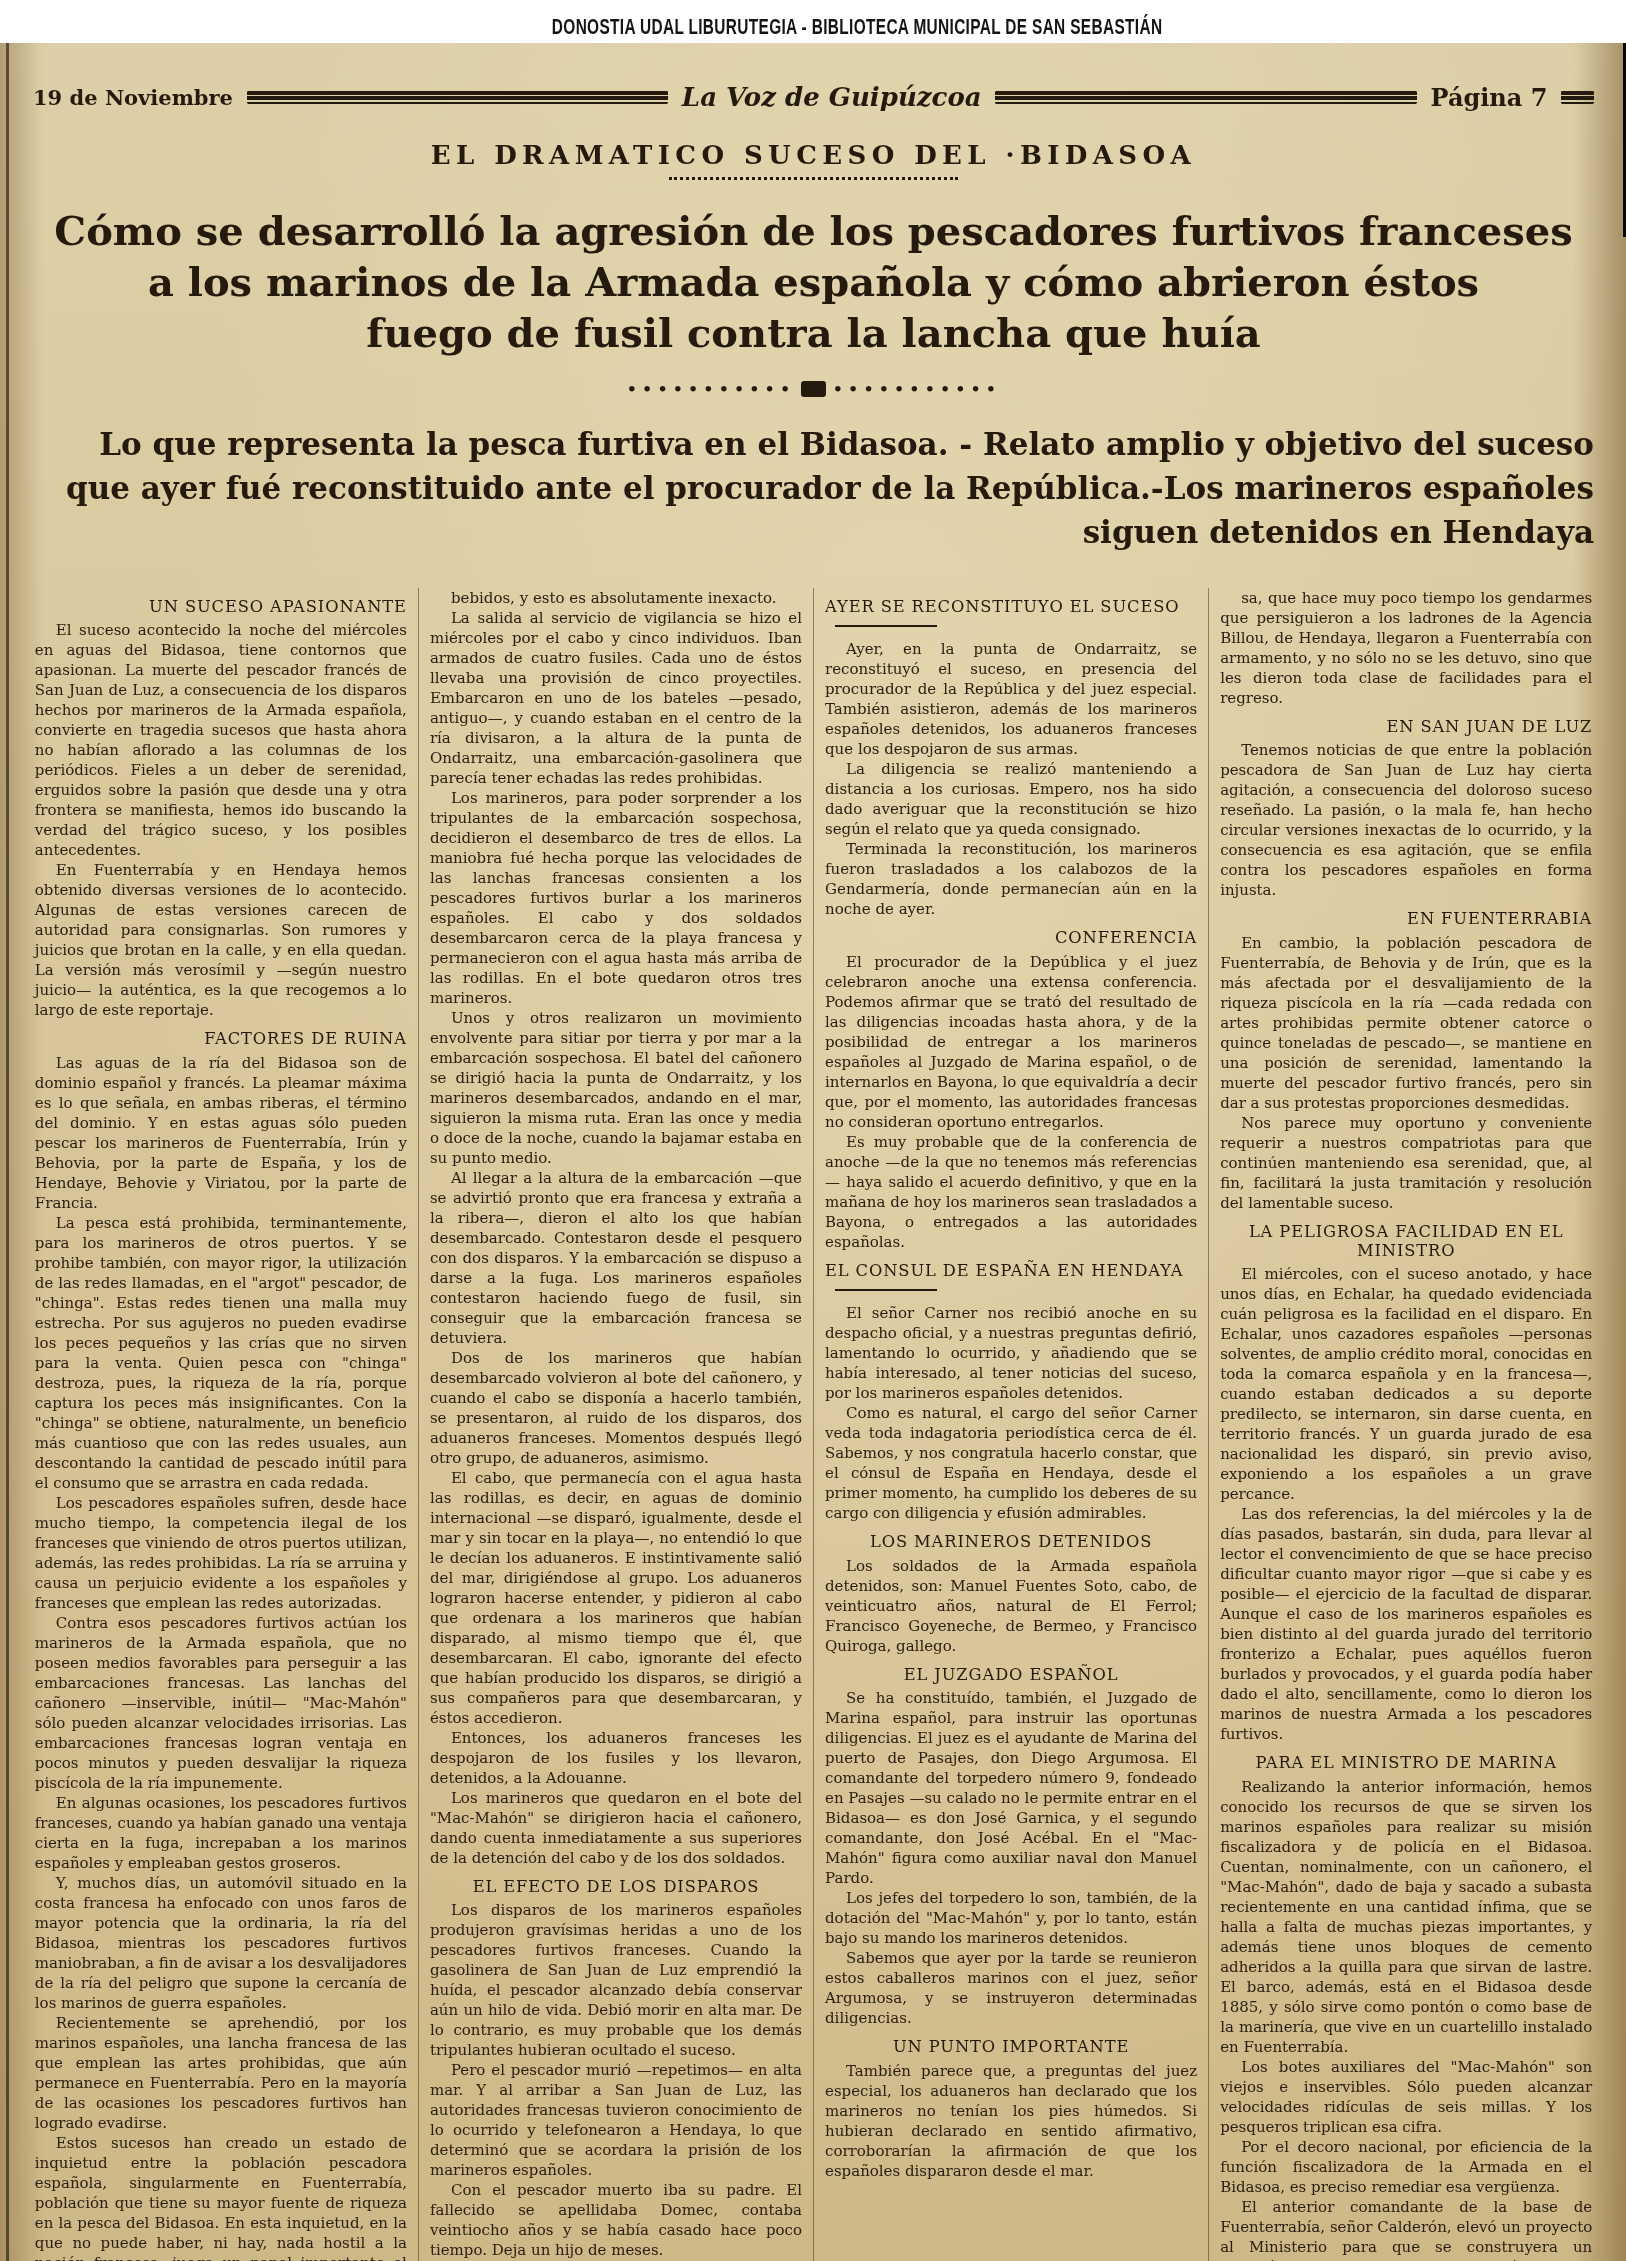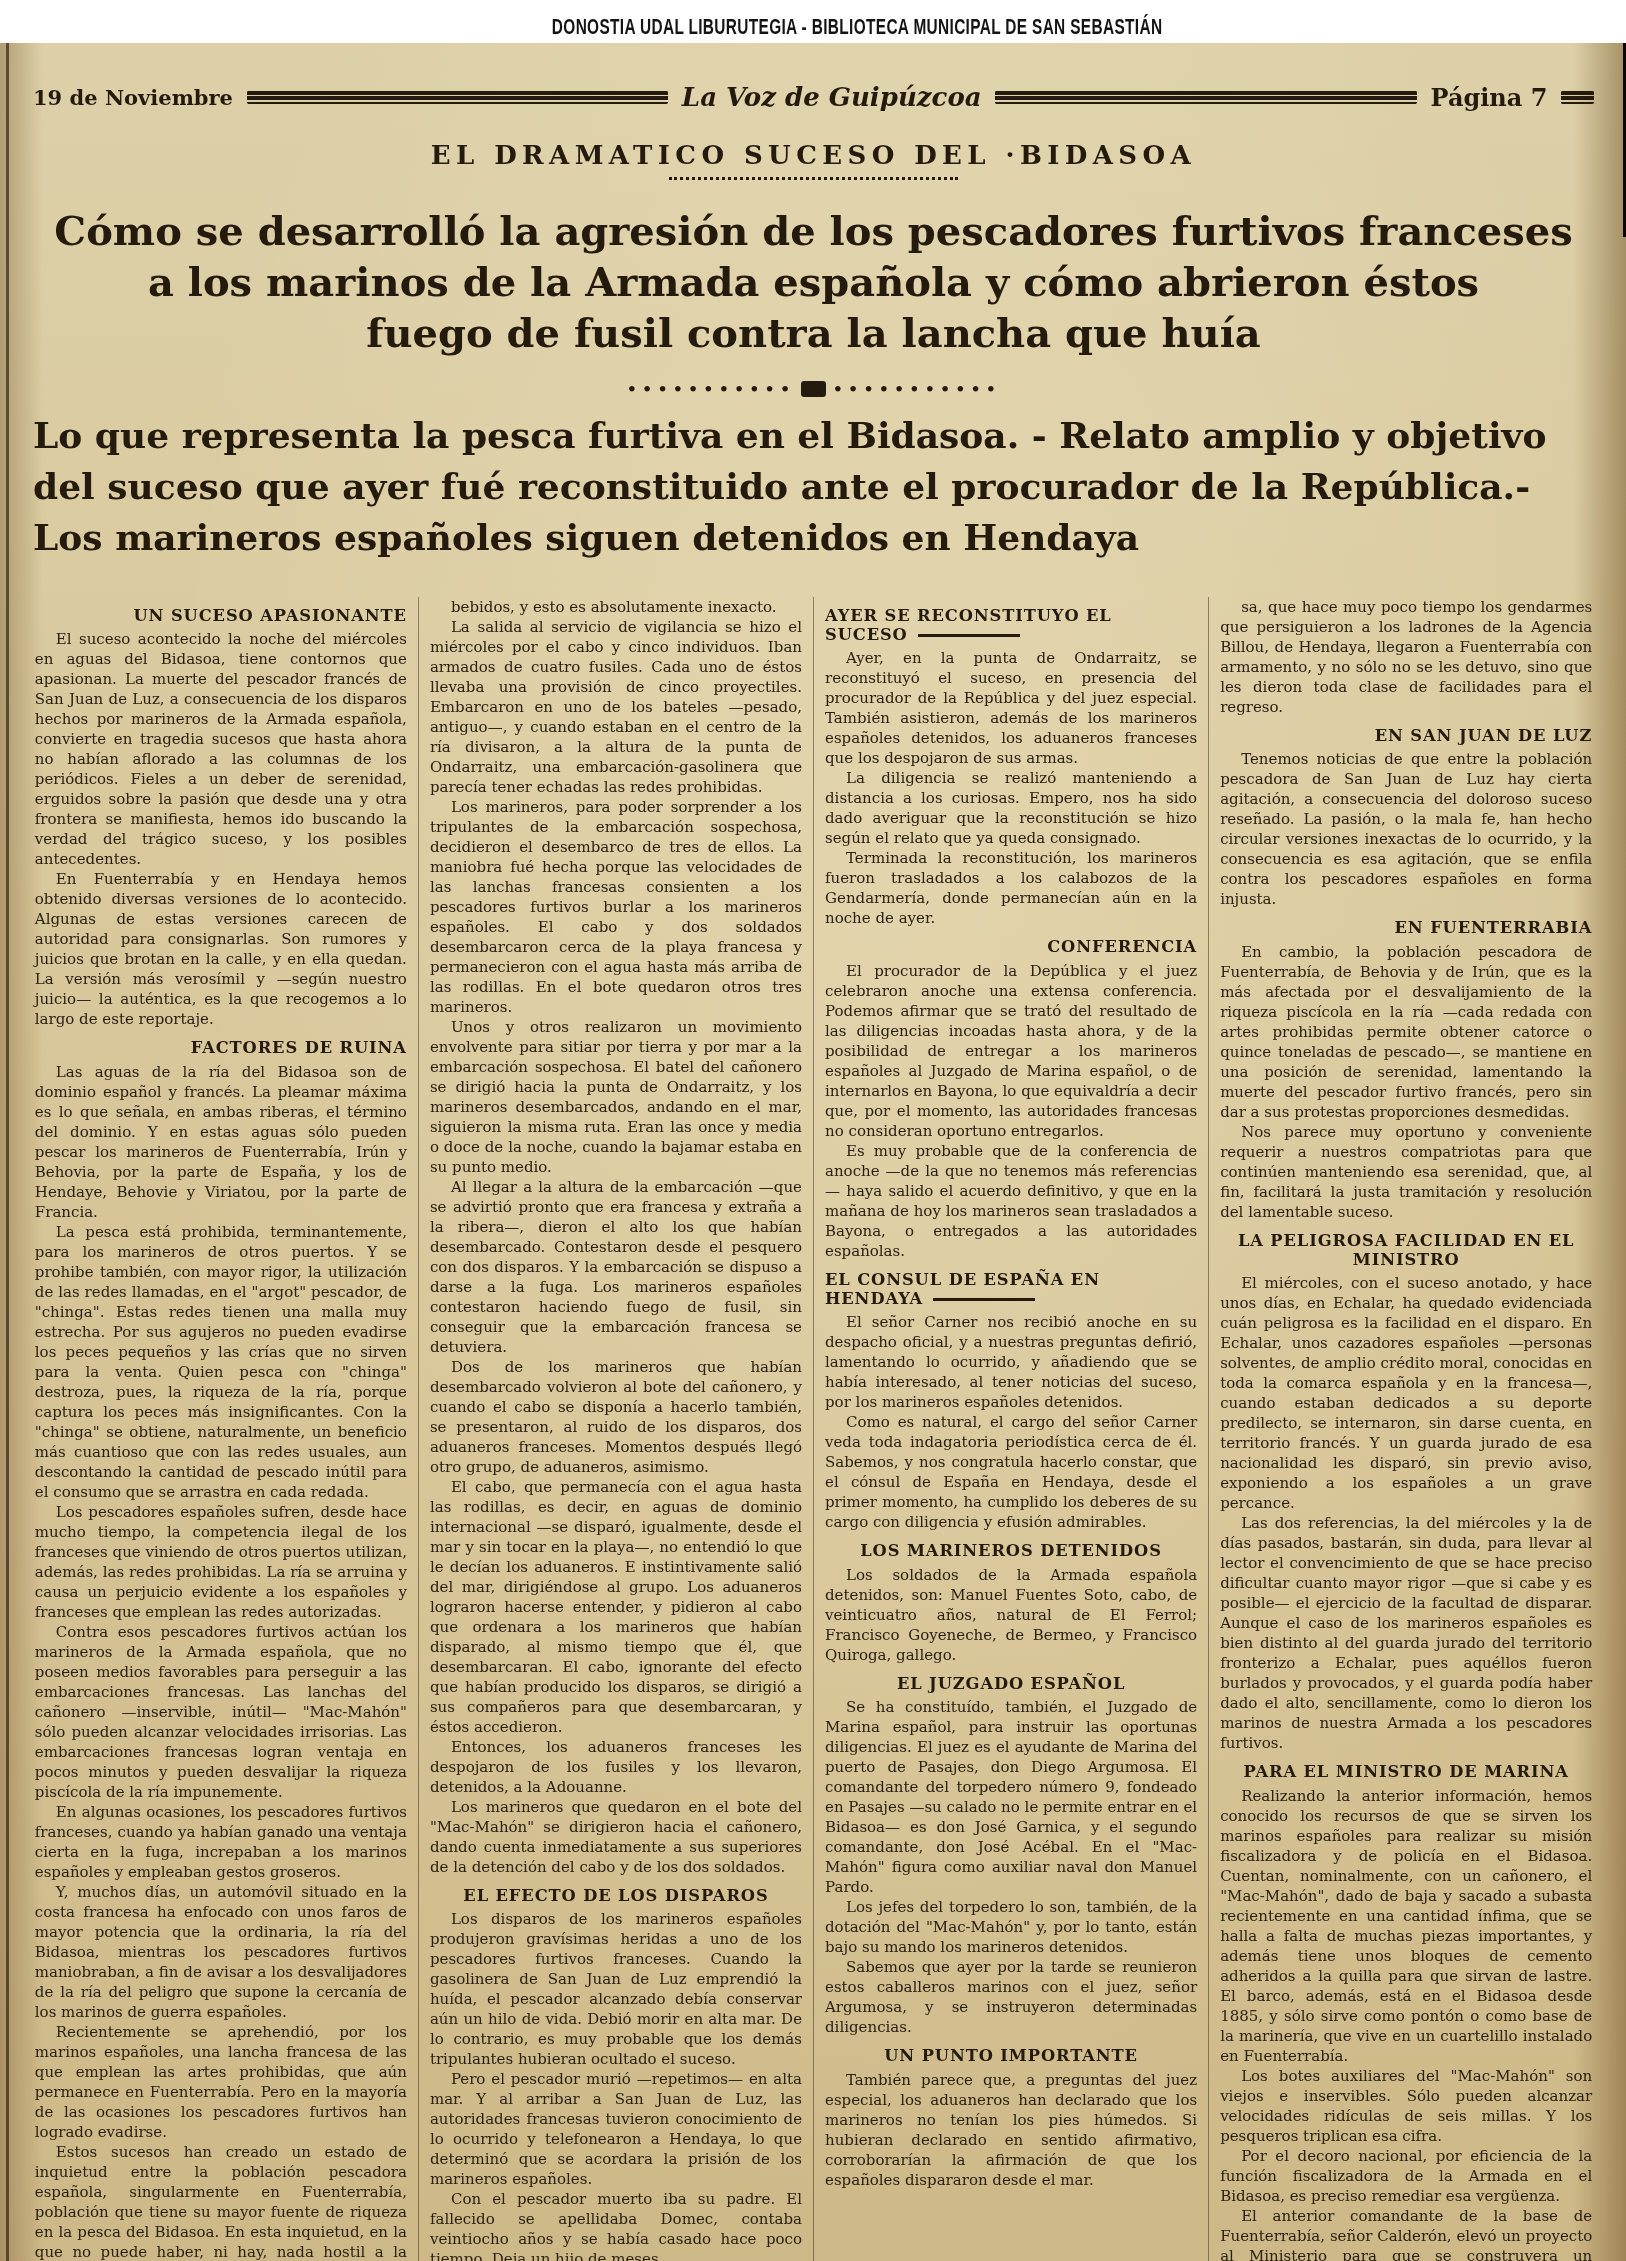--- a/index.html
+++ b/index.html
@@ -19,28 +19,28 @@
   .m-title{font-style:italic;font-weight:700;font-size:26px;white-space:nowrap;}
   .m-page{font-weight:700;font-size:24px;white-space:nowrap;}
   .kicker-row{margin-top:28px;text-align:center;}
   .kicker{font-weight:700;font-size:26px;letter-spacing:5.4px;color:#241a0e;}
   .kicker-underline{margin:7.2px auto 0;width:289px;height:0;border-bottom:3.6px dotted #241a0e;}
   .headline{text-align:center;font-weight:700;color:#241a0e;font-size:40px;line-height:1.27;}
   .headline.first{margin-top:26px;}
   .head-orn{margin-top:21px;display:flex;align-items:center;justify-content:center;gap:6.3px;color:#241a0e;}
   .head-orn .dots{font-size:19px;letter-spacing:4.1px;line-height:1;}
   .head-orn .blk{width:25px;height:16.3px;background:#241a0e;border-radius:3.2px;}
-  .deck{margin-top:11px;text-align:left;font-weight:700;font-size:36px;line-height:1.42;color:#241a0e;}
+  .deck{margin-top:23px;text-align:right;font-weight:700;font-size:31px;line-height:1.42;color:#241a0e;}
   .columns{display:flex;margin-top:34px;height:2003px;overflow:hidden;}
   .col{flex:1 1 0;padding:0 11px;min-width:0;}
   .col:first-child{padding-left:1.8px;}
   .col:last-child{padding-right:1.8px;}
   .col + .col{border-left:1.4px solid rgba(56,42,22,.5);}
   .body-p{font-size:15px;line-height:20px;text-align:justify;text-indent:21px;margin:0;color:#2b2013;}
-  .sec-h{font-weight:700;font-size:16.3px;letter-spacing:0.9px;color:#241a0e;margin:9px 0 4.5px;text-align:right;}
+  .sec-h{font-weight:400;font-size:16.3px;letter-spacing:0.9px;color:#241a0e;margin:9px 0 4.5px;text-align:right;}
   .sec-h.al-center{text-align:center;}
   .sec-h.al-left{text-align:left;}
   .sec-h.has-rule::after{content:"";display:inline-block;width:102px;height:2.3px;background:#241a0e;margin-left:10px;vertical-align:middle;}
   .edge-left{position:absolute;left:6.3px;top:43px;bottom:72px;width:3.2px;background:rgba(25,16,6,.6);}
   .edge-right-black{position:absolute;right:0;top:43px;width:4.5px;height:194px;background:#0a0805;}
 </style>
 </head>
 <body>
 
 <div class="page-wrap">

